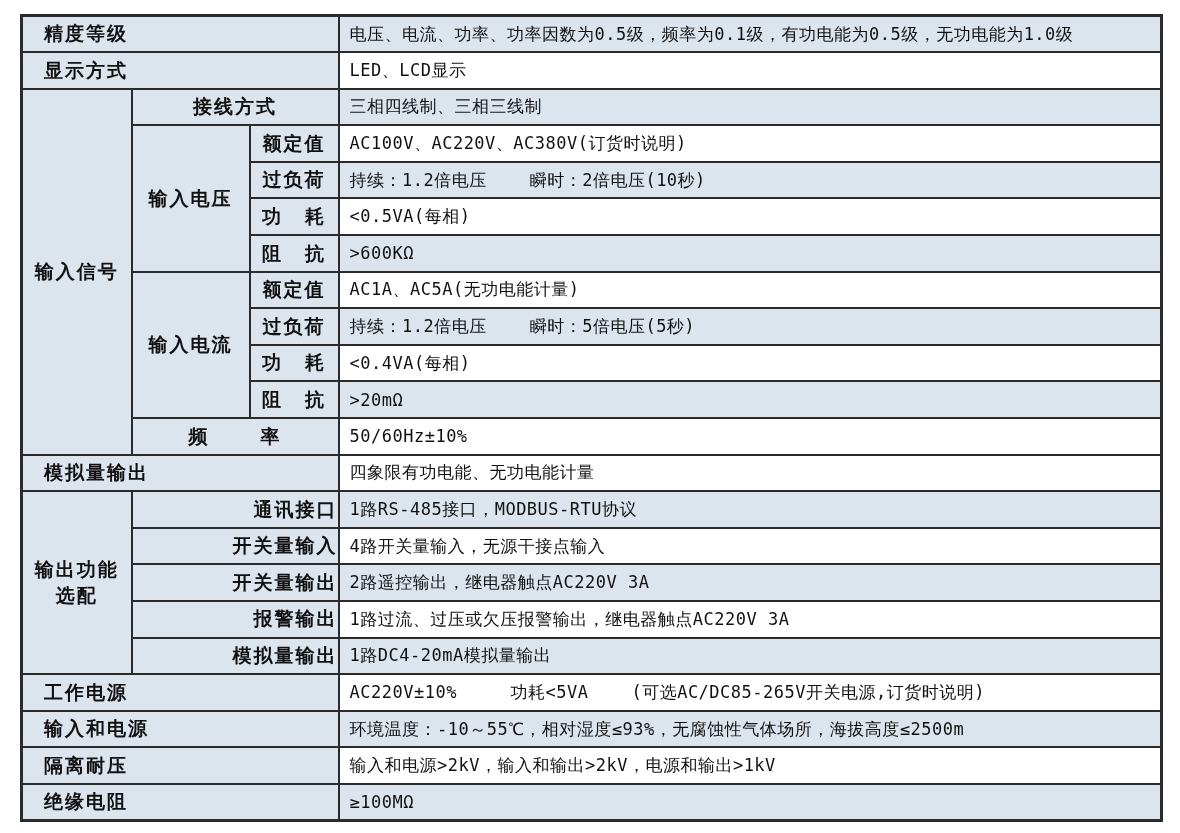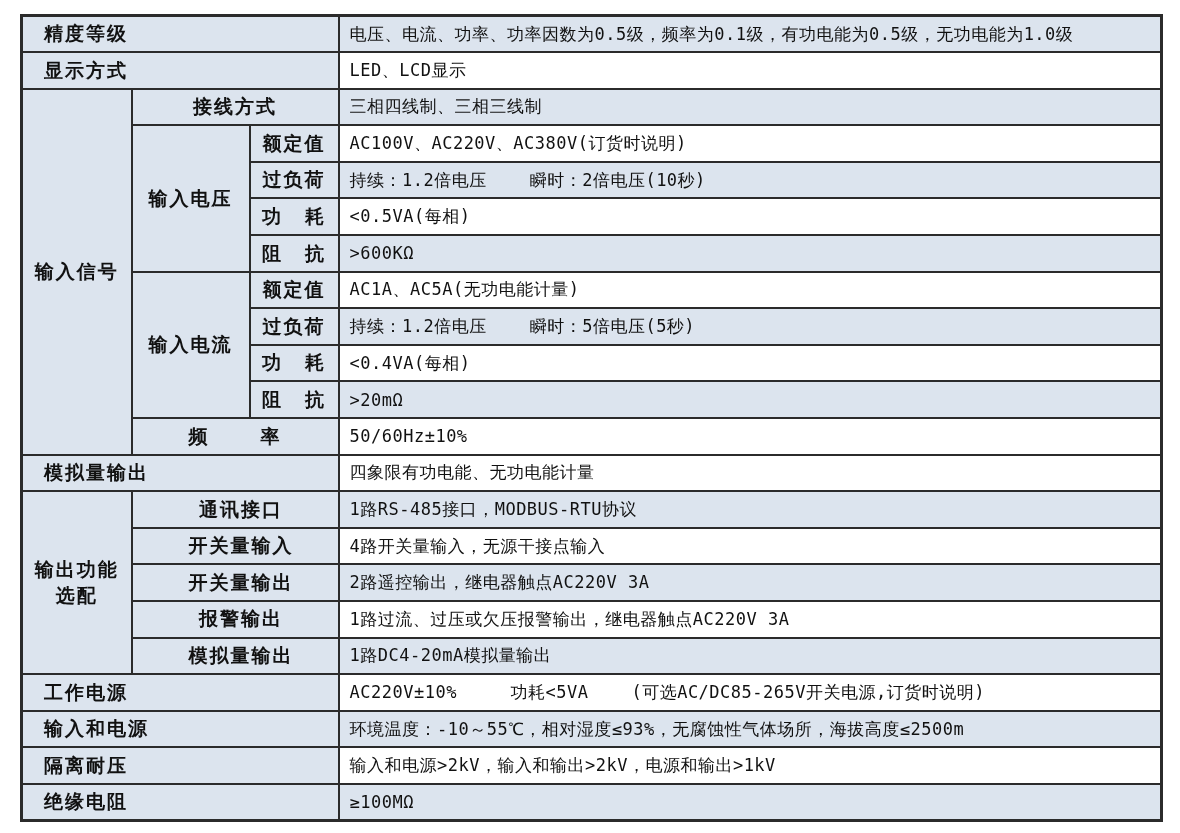--- a/index.html
+++ b/index.html
@@ -39,21 +39,21 @@
     line-height:1.35;
   }
   td.val{
     font-family:"DejaVu Sans Mono","Liberation Sans",sans-serif;
     font-size:17px;
     padding-left:10px;
     white-space:pre;
     letter-spacing:0.5px;
   }
   .pad-lg{padding-left:21px;text-align:left;}
-  .pad-sm{padding-left:12px;text-align:center;}
+  .pad-sm{padding-left:12px;text-align:right;}
   .ctr{text-align:center;}
   .bg-b{background:var(--blue);margin-top:15px;}
   .bg-w{background:var(--white);border-radius:17px;}
 </style>
 </head>
 <body>
 
 <div class="wrap">
   <table class="spec">
     <colgroup>

